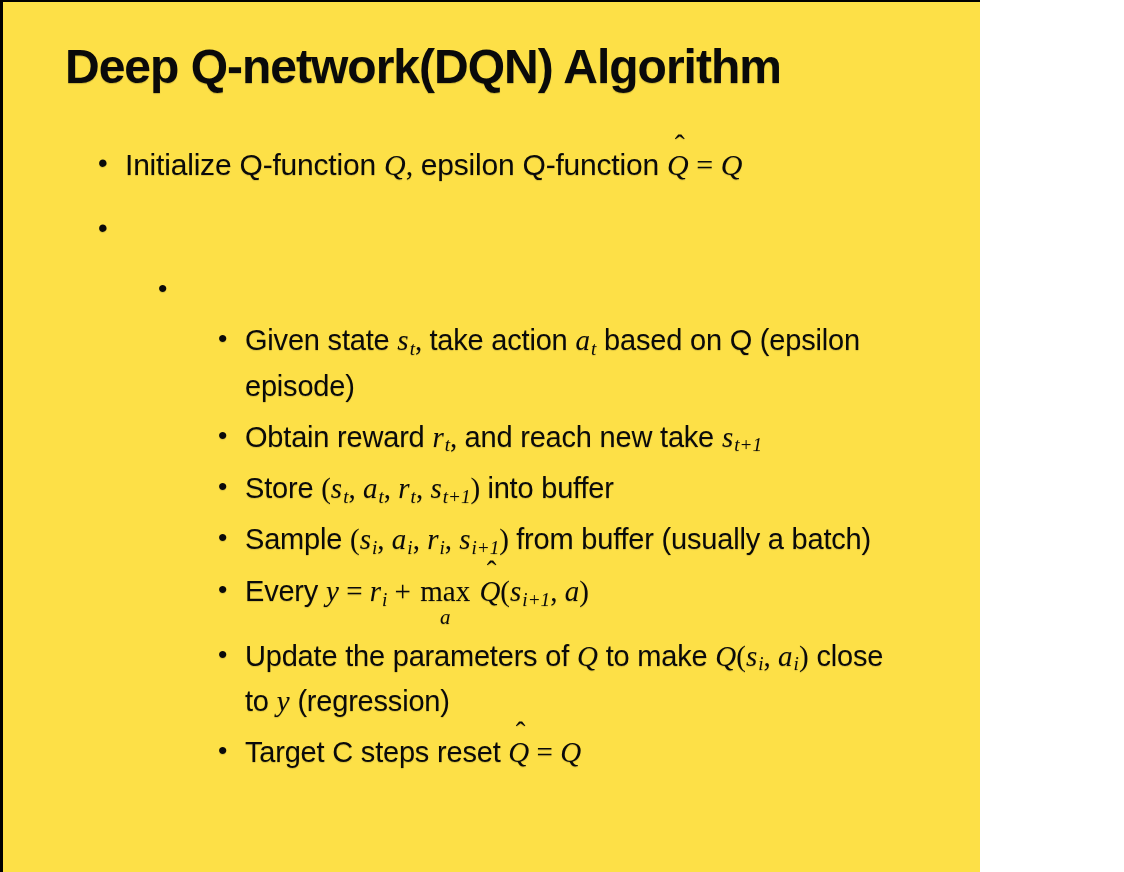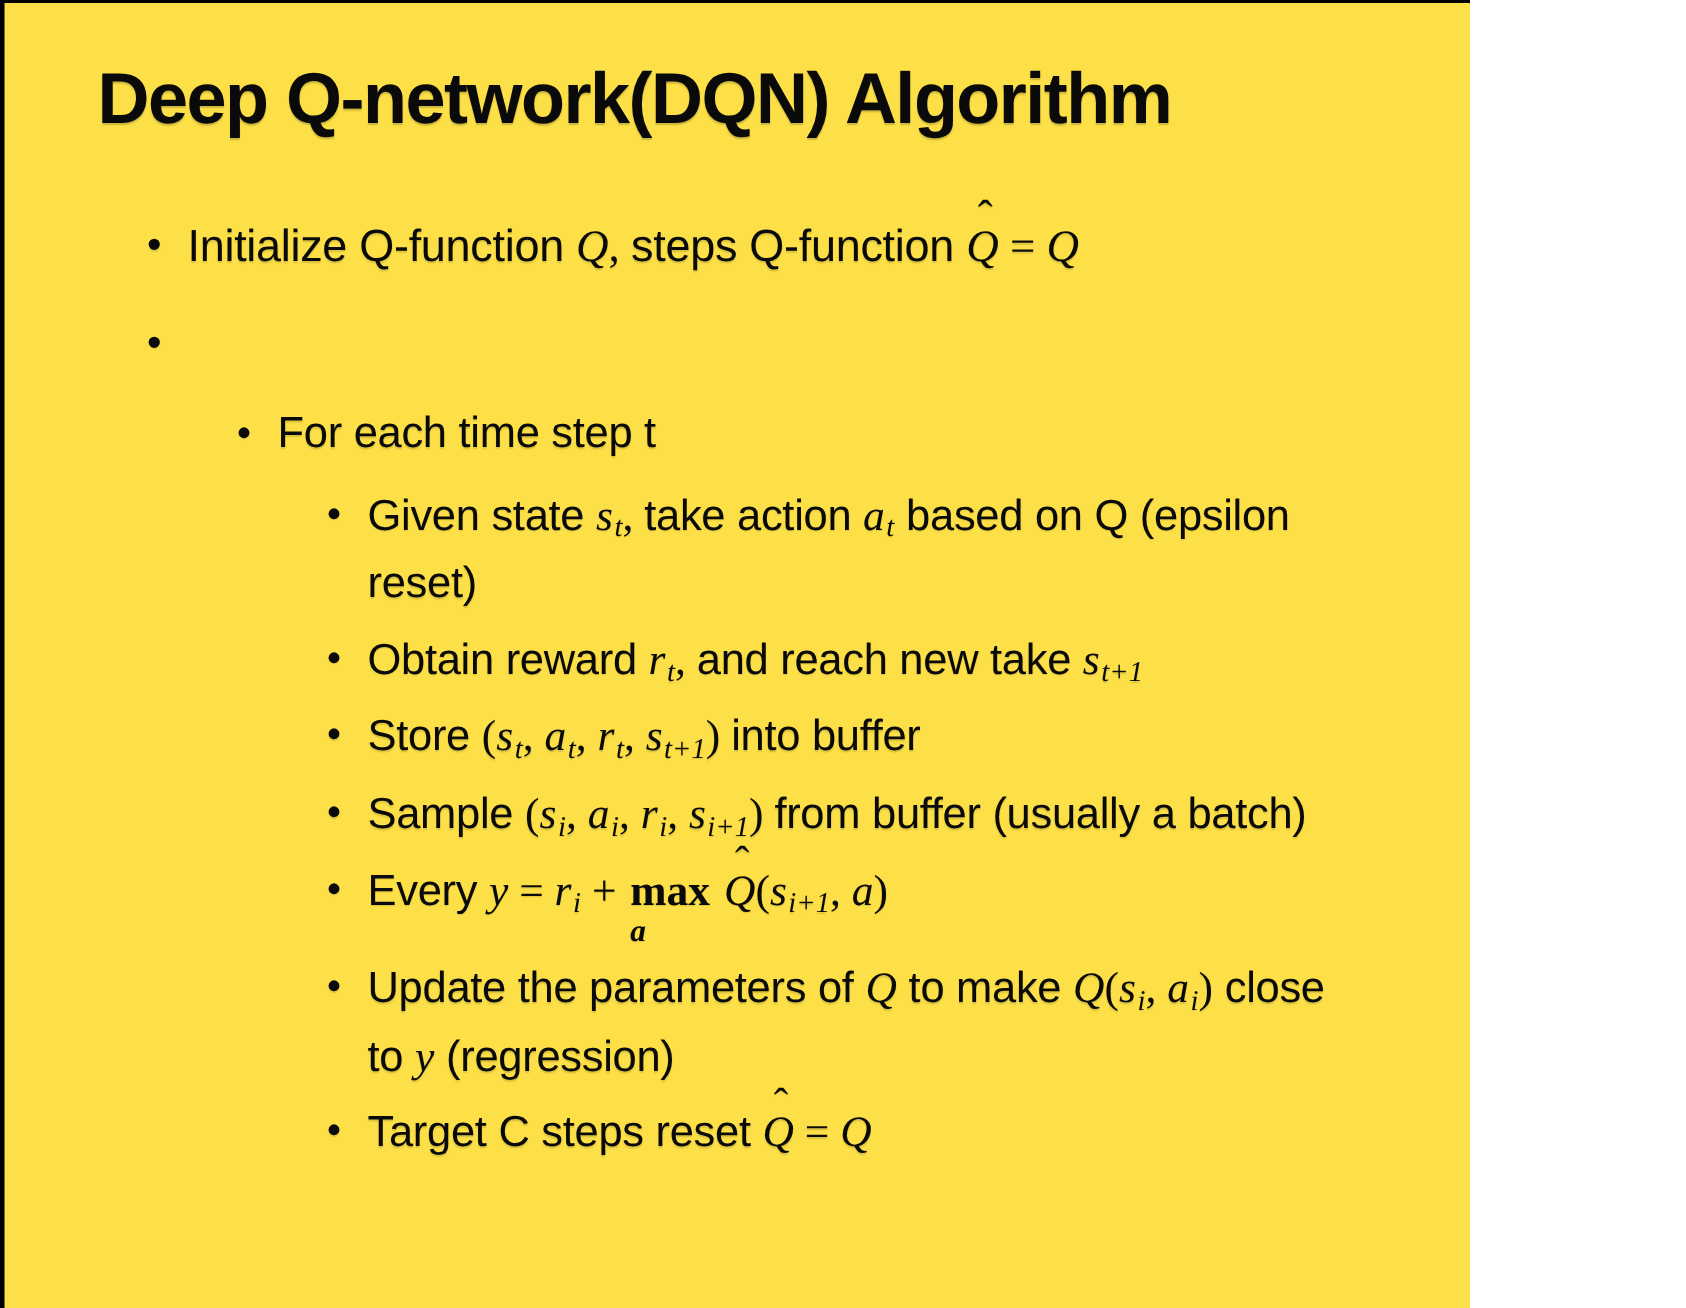--- a/index.html
+++ b/index.html
@@ -41,46 +41,45 @@
   .msub { white-space: nowrap; text-align: center; }
   .msub .sub { font-size: 0.66em; vertical-align: -0.25em; margin-left: 1px; }
   .mhat { display: inline-block; position: relative; }
   .mhat .mark {
     position: absolute; top: -0.40em; left: 58%;
     transform: translateX(-50%);
     font-family: "Liberation Serif", serif;
     font-size: 1.0em; line-height: 1; font-style: normal;
   }
   .munder {
-    display: inline-flex; flex-direction: column; align-items: flex-start;
-    line-height: 1.15; margin: 0 2px; font-weight: bold;
+    display: inline-flex; flex-direction: column; align-items: center;
+    line-height: 1.15; margin: 0 2px;
   }
   .munder .ubase { line-height: 1.1; }
   .munder .under { font-size: 0.72em; line-height: 1; margin-top: -1px; }
 </style>
 </head>
 <body>
 
 <div class="slide">
   <h1 class="title">Deep Q-network(DQN) Algorithm</h1>
   <div class="bullets">
       <div class="row l1">
         <span class="marker">•</span>
-        <span class="content"><span class="mt">Initialize Q-function </span><span class="mi">Q</span><span class="mo">, </span><span class="mt">steps Q-function </span><span class="mhat"><span class="mark">ˆ</span><span class="mi">Q</span></span><span class="mo"> = </span><span class="mi">Q</span></span>
+        <span class="content"><span class="mt">Initialize Q-function </span><span class="mi">Q</span><span class="mo">, </span><span class="mt">epsilon Q-function </span><span class="mhat"><span class="mark">ˆ</span><span class="mi">Q</span></span><span class="mo"> = </span><span class="mi">Q</span></span>
       </div>
       <div class="row l1">
         <span class="marker">•</span>
       </div>
       <div class="row l2">
         <span class="marker">•</span>
-        <span class="content"><span class="mt">For each time step t</span></span>
       </div>
       <div class="row l3">
         <span class="marker">•</span>
-        <span class="content"><span class="mt">Given state </span><span class="msub"><span class="mi">s</span><span class="mi sub">t</span></span><span class="mo">, </span><span class="mt">take action </span><span class="msub"><span class="mi">a</span><span class="mi sub">t</span></span><span class="mt"> based on Q (epsilon</span><br><span class="mt">reset)</span></span>
+        <span class="content"><span class="mt">Given state </span><span class="msub"><span class="mi">s</span><span class="mi sub">t</span></span><span class="mo">, </span><span class="mt">take action </span><span class="msub"><span class="mi">a</span><span class="mi sub">t</span></span><span class="mt"> based on Q (epsilon</span><br><span class="mt">episode)</span></span>
       </div>
       <div class="row l3">
         <span class="marker">•</span>
         <span class="content"><span class="mt">Obtain reward </span><span class="msub"><span class="mi">r</span><span class="mi sub">t</span></span><span class="mo">, </span><span class="mt">and reach new take </span><span class="msub"><span class="mi">s</span><span class="mi sub">t+1</span></span></span>
       </div>
       <div class="row l3">
         <span class="marker">•</span>
         <span class="content"><span class="mt">Store </span><span class="mo">(</span><span class="msub"><span class="mi">s</span><span class="mi sub">t</span></span><span class="mo">, </span><span class="msub"><span class="mi">a</span><span class="mi sub">t</span></span><span class="mo">, </span><span class="msub"><span class="mi">r</span><span class="mi sub">t</span></span><span class="mo">, </span><span class="msub"><span class="mi">s</span><span class="mi sub">t+1</span></span><span class="mo">) </span><span class="mt">into buffer</span></span>
       </div>
       <div class="row l3">

